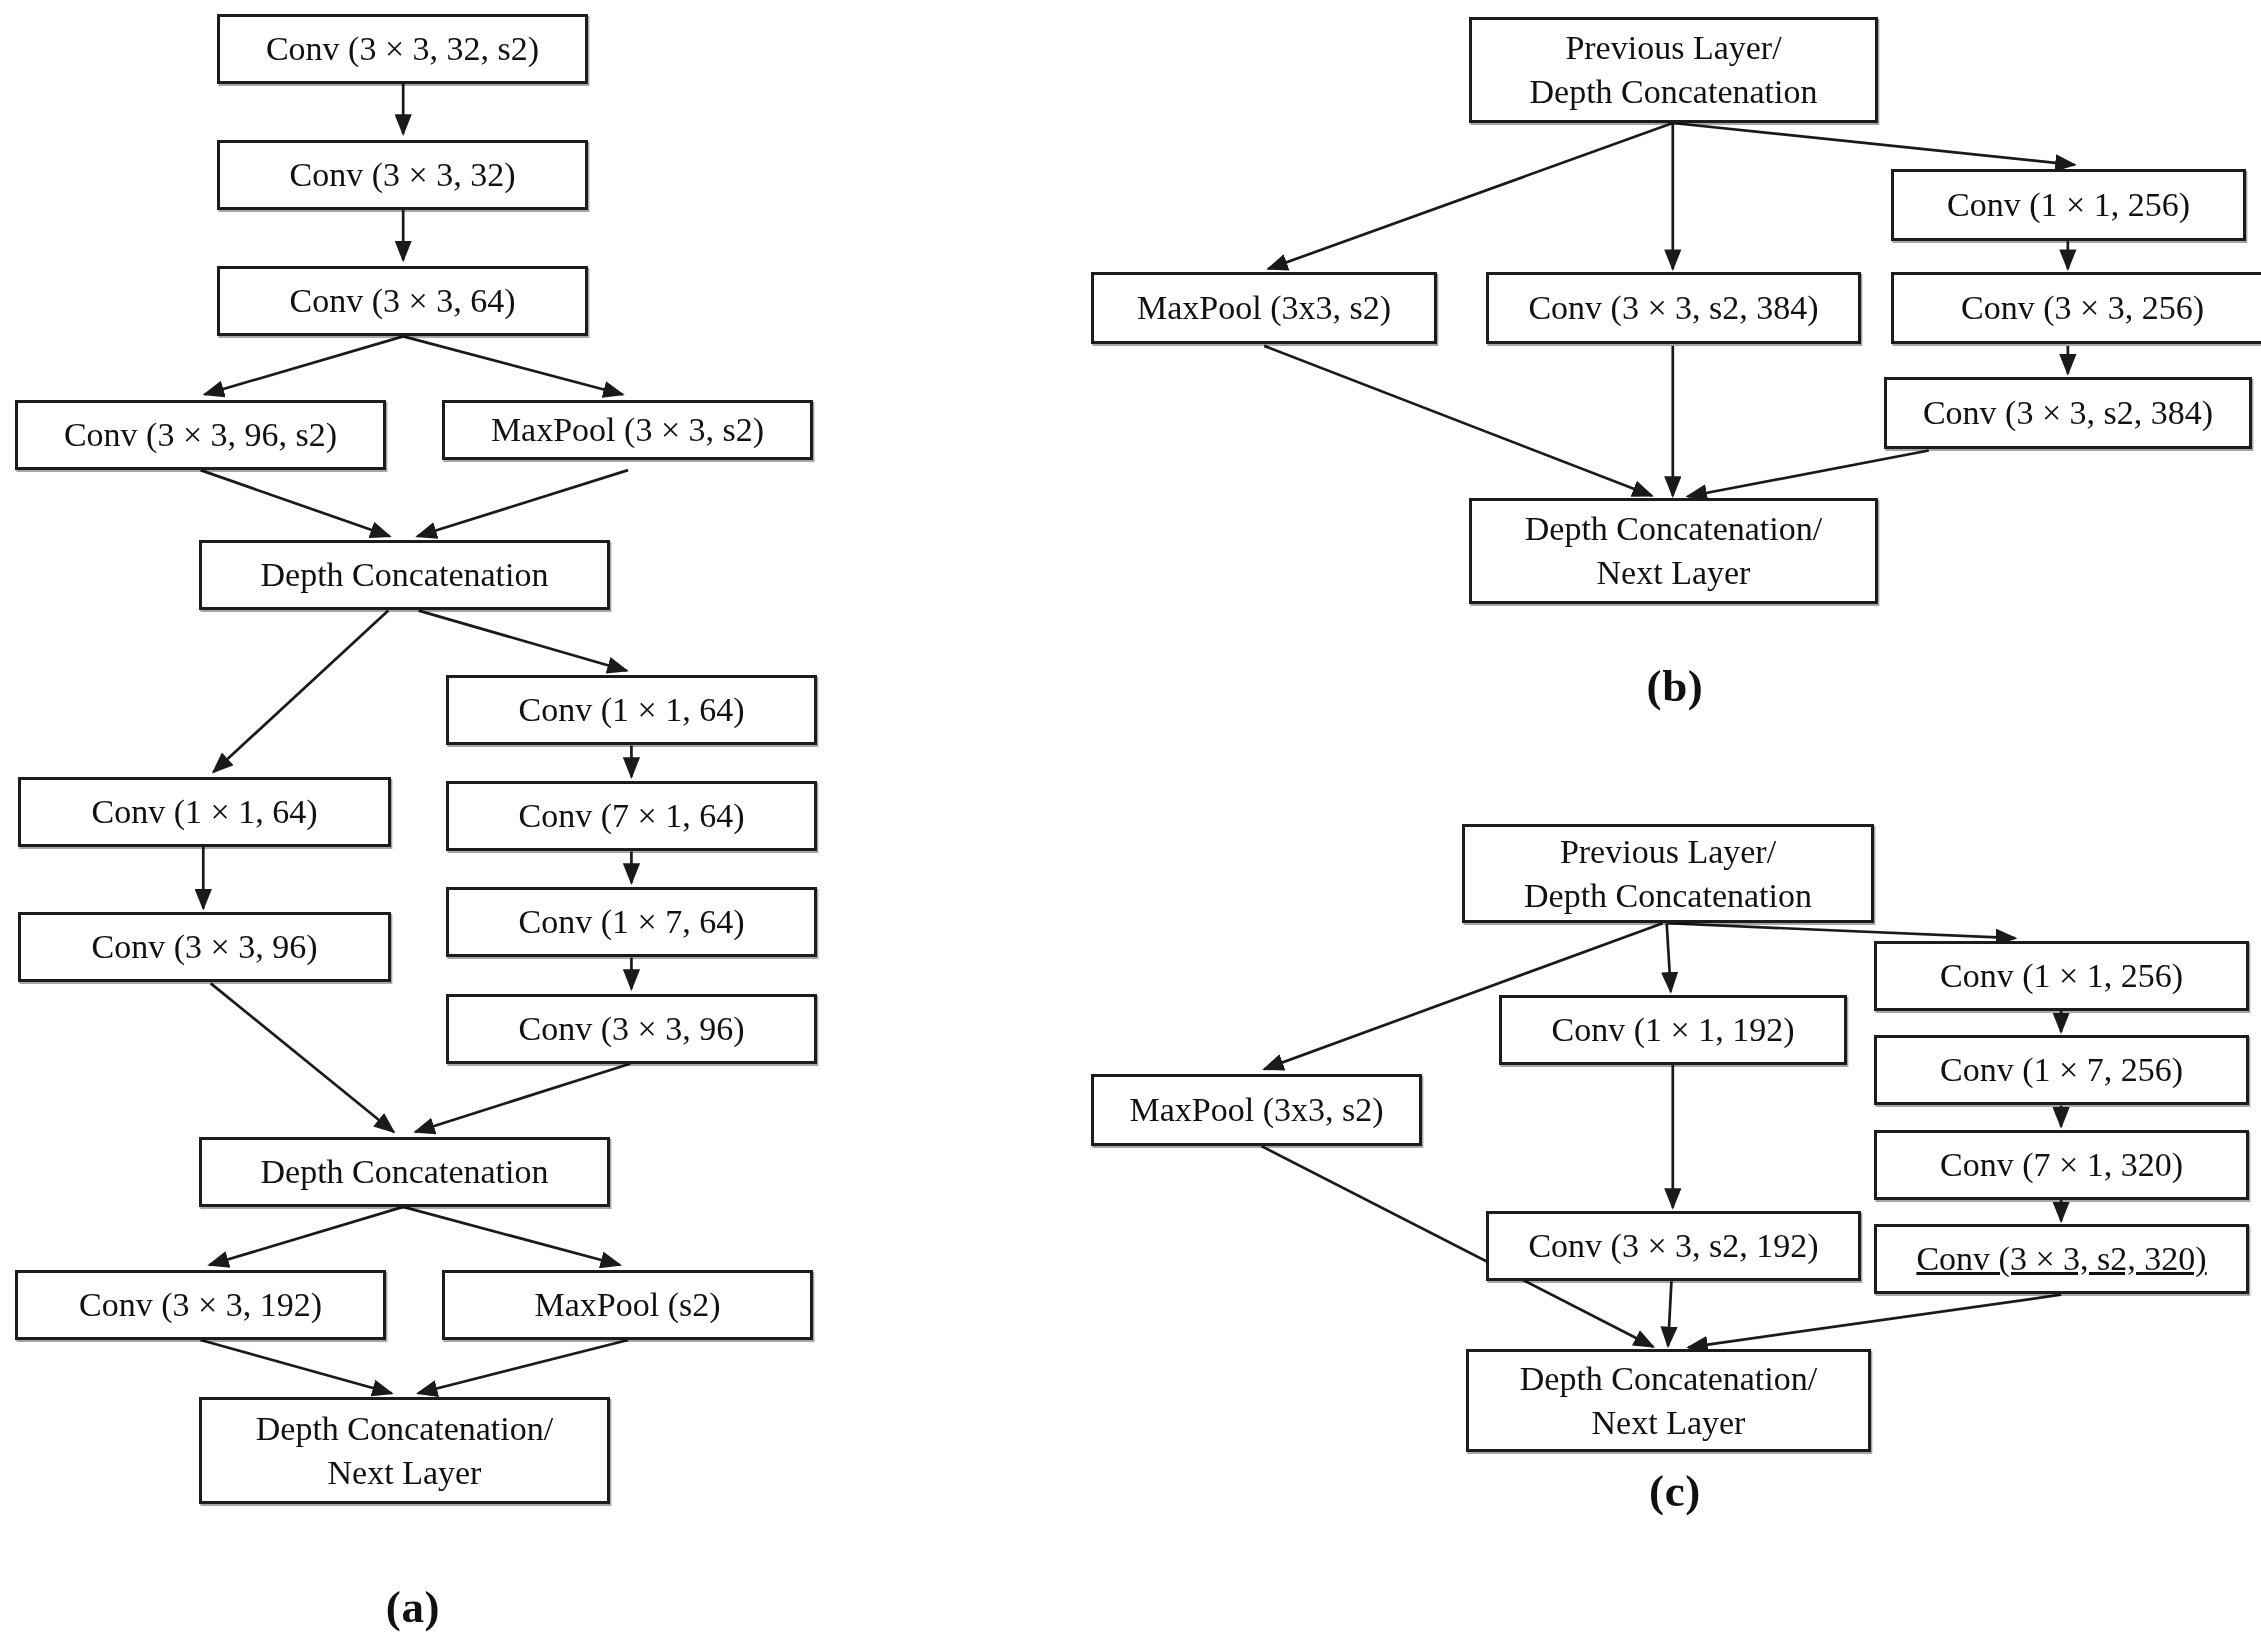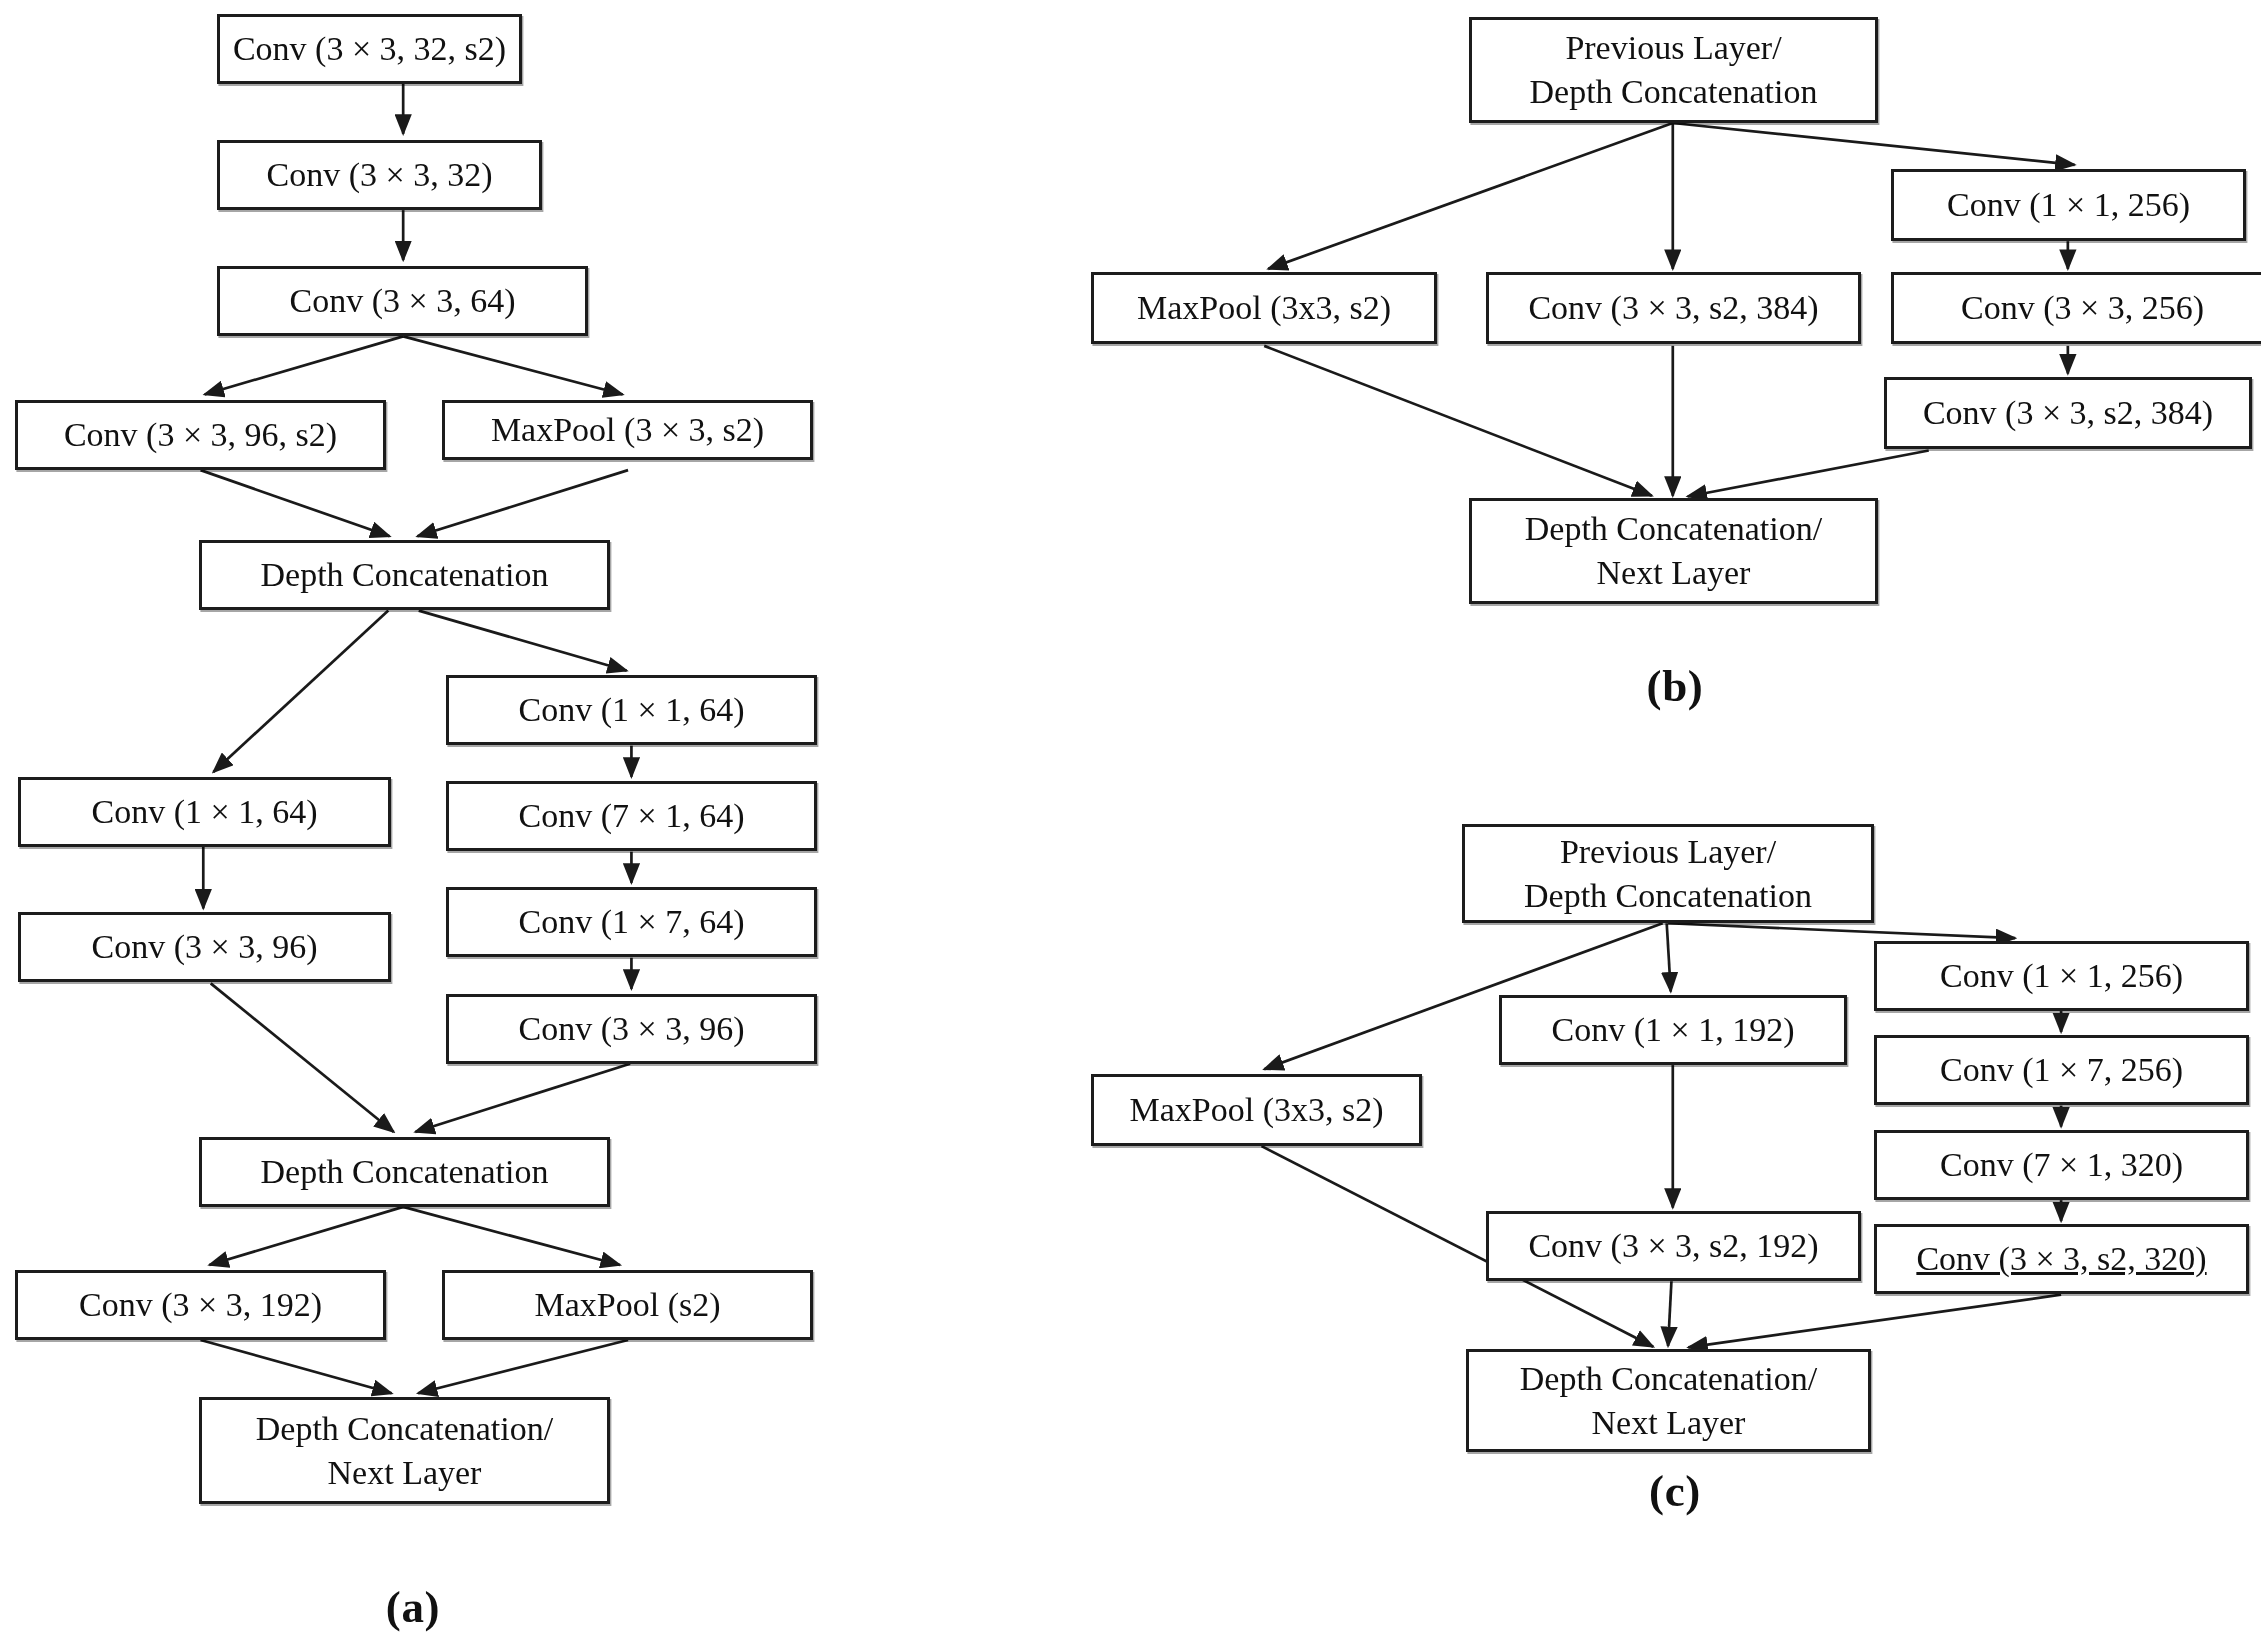--- a/index.html
+++ b/index.html
@@ -90,22 +90,22 @@
       <line x1="3052" y1="1497" x2="3052" y2="1528" marker-end="url(#ah)"></line>
       <line x1="3052" y1="1637" x2="3052" y2="1668" marker-end="url(#ah)"></line>
       <line x1="3052" y1="1777" x2="3052" y2="1808" marker-end="url(#ah)"></line>
       <line x1="2477" y1="1577" x2="2477" y2="1788" marker-end="url(#ah)"></line>
       <line x1="1868" y1="1697" x2="2448" y2="1994" marker-end="url(#ah)"></line>
       <line x1="2475" y1="1897" x2="2470" y2="1993" marker-end="url(#ah)"></line>
       <line x1="3052" y1="1917" x2="2500" y2="1995" marker-end="url(#ah)"></line>
     </g>
   </svg>
 
-  <div class="node" style="left:217px; top:13.5px; width:305px; height:70px;">Conv (3 × 3, 32, s2)</div>
-  <div class="node" style="left:217px; top:140px; width:325px; height:70px;">Conv (3 × 3, 32)</div>
+  <div class="node" style="left:217px; top:13.5px; width:371px; height:70px;">Conv (3 × 3, 32, s2)</div>
+  <div class="node" style="left:217px; top:140px; width:371px; height:70px;">Conv (3 × 3, 32)</div>
   <div class="node" style="left:217px; top:266px; width:371px; height:70px;">Conv (3 × 3, 64)</div>
   <div class="node" style="left:15px; top:400px; width:371px; height:70px;">Conv (3 × 3, 96, s2)</div>
   <div class="node" style="left:442px; top:400px; width:371px; height:60px;">MaxPool (3 × 3, s2)</div>
   <div class="node" style="left:199px; top:540px; width:411px; height:70px;">Depth Concatenation</div>
 
   <div class="node" style="left:446px; top:675px; width:371px; height:70px;">Conv (1 × 1, 64)</div>
   <div class="node" style="left:446px; top:781px; width:371px; height:70px;">Conv (7 × 1, 64)</div>
   <div class="node" style="left:446px; top:887px; width:371px; height:70px;">Conv (1 × 7, 64)</div>
   <div class="node" style="left:446px; top:994px; width:371px; height:70px;">Conv (3 × 3, 96)</div>
 

